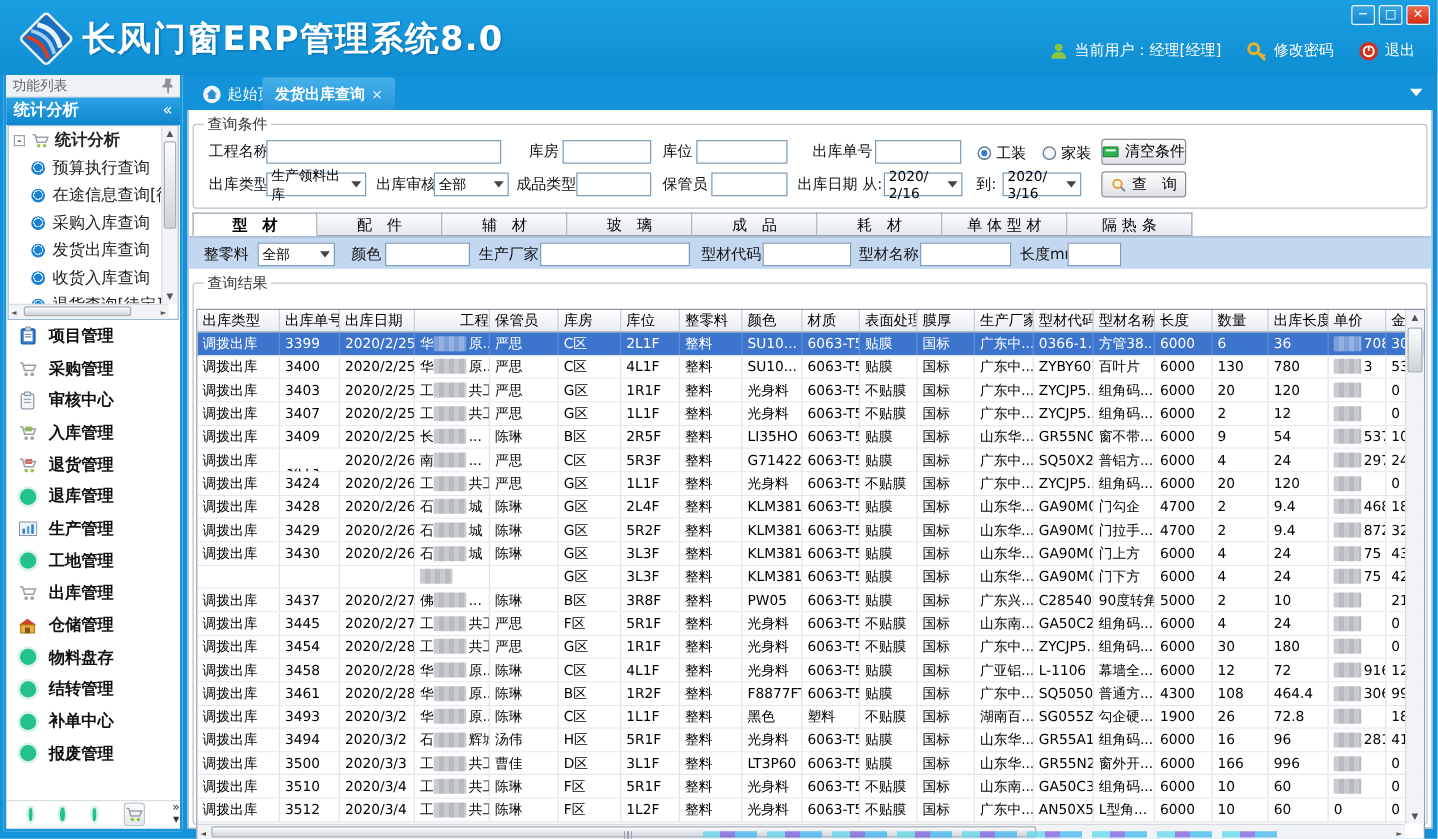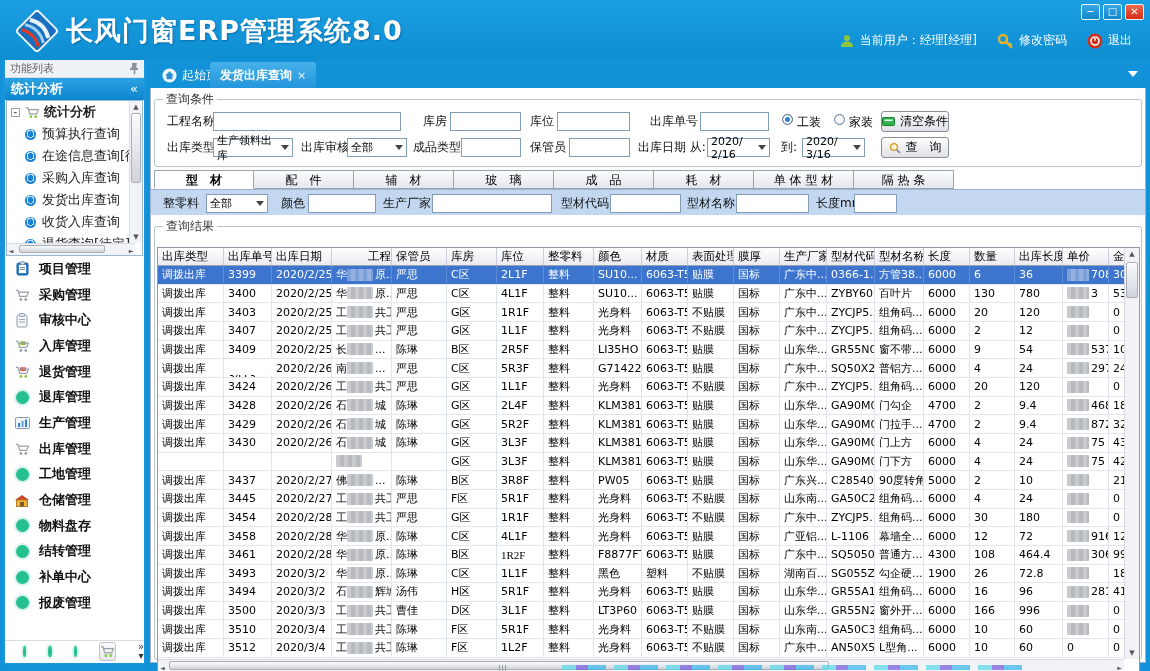--- a/index.html
+++ b/index.html
@@ -45,21 +45,21 @@
   .tab .x{font-size:11px;font-weight:normal;opacity:.9;}
   .strip-dd{position:absolute;right:8px;top:9px;width:0;height:0;border:5px solid transparent;border-top:6px solid #fff;}
   
   .content{left:150px;top:88px;width:996px;height:575px;background:#fff;border:1px solid #9fb6ca;border-top:none;}
   fieldset{position:absolute;border:1px solid #bcc3cd;border-radius:3px;}
   legend{font-size:12px;color:#333;margin-left:8px;padding:0 3px;}
   .lbl{position:absolute;font-size:12px;color:#111;line-height:19px;white-space:nowrap;}
   .tb{position:absolute;height:19px;border:1px solid #7f9db9;background:#fff;font-size:12px;padding:0 3px;}
   .dd{position:absolute;height:19px;border:1px solid #7f9db9;background:#fff;font-size:11px;display:flex;align-items:center;padding-left:3px;cursor:pointer;}
   .dd .dar{margin-left:auto;margin-right:3px;width:0;height:0;border:4px solid transparent;border-top:5px solid #444;transform:translateY(2px);}
-  .radio{position:absolute;display:flex;gap:4px;font-size:12px;cursor:pointer;}
+  .radio{position:absolute;display:flex;align-items:center;gap:4px;font-size:12px;cursor:pointer;}
   .rdot{width:11px;height:11px;border-radius:50%;border:1px solid #5f7991;background:radial-gradient(#fff,#e6ecf3);}
   .radio.on .rdot{box-shadow:inset 0 0 0 2px #fff;background:#2d7fd0;}
   .btn{position:absolute;height:21px;border:1px solid #8b8f96;border-radius:3px;background:linear-gradient(#fdfdfd,#dfe1e6);font-size:12px;display:flex;align-items:center;justify-content:center;gap:5px;cursor:pointer;}
   
   .mtabs{position:absolute;left:3px;top:82px;height:19px;display:flex;}
   .mtab{width:100px;height:19px;border:1px solid #9aa4b0;border-left:none;background:linear-gradient(#fbfcfd,#e3e8ef);font-size:12px;text-align:center;line-height:18px;cursor:pointer;white-space:nowrap;overflow:hidden;}
   .mtab:first-child{border-left:1px solid #9aa4b0;}
   .mtab.on{background:#fff;font-weight:bold;border-bottom:1px solid #fff;}
   .filterbar{position:absolute;left:0;top:101px;width:994px;height:26px;background:#c3d7f0;border-top:1px solid #9fb4d2;}
   
@@ -254,33 +254,33 @@
             <rect x="0.5" y="0.5" width="14" height="11" rx="1" fill="#eef4fa" stroke="#8b98a8"></rect>
             <rect x="3" y="6" width="2" height="4" fill="#2d7fd0"></rect>
             <rect x="6.5" y="4" width="2" height="6" fill="#5aa0e0"></rect>
             <rect x="10" y="2.5" width="2" height="7.5" fill="#2d7fd0"></rect>
           </svg>
         </span>
         <span>生产管理</span>
       </div>
       <div class="menu-item">
         <span class="ic">
+          <span class="gdot"></span>
+        </span>
+        <span>工地管理</span>
+      </div>
+      <div class="menu-item">
+        <span class="ic">
           <svg width="15" height="14" viewBox="0 0 16 14">
             <path d="M1 2h2.2l1.8 6.5h7.5l1.8-4.5H4.3" fill="none" stroke="#9aa0a8" stroke-width="1.3"></path>
             <circle cx="6.3" cy="11.8" r="1.5" fill="#9aa0a8"></circle>
             <circle cx="11.5" cy="11.8" r="1.5" fill="#9aa0a8"></circle>
           </svg>
         </span>
         <span>出库管理</span>
-      </div>
-      <div class="menu-item">
-        <span class="ic">
-          <span class="gdot"></span>
-        </span>
-        <span>工地管理</span>
       </div>
       <div class="menu-item">
         <span class="ic">
           <svg width="16" height="13" viewBox="0 0 16 13">
             <path d="M1 6 8 1l7 5z" fill="#c8452c"></path>
             <rect x="2.5" y="6" width="11" height="6.5" fill="#f0b43c" stroke="#b08020"></rect>
             <rect x="6" y="8" width="4" height="4.5" fill="#7a5a28"></rect>
           </svg>
         </span>
         <span>仓储管理</span>
@@ -800,21 +800,21 @@
             <div class="gc" style="width: 46px;"><span class="cens" style="width: 22px;"></span>916</div>
             <div class="gc" style="width: 40px;">123</div>
           </div>
           <div class="grow">
             <div class="gc" style="width: 66px;">调拨出库</div>
             <div class="gc" style="width: 48px;">3461</div>
             <div class="gc" style="width: 60px;">2020/2/28</div>
             <div class="gc" style="width: 60px;">华<span class="cens"></span>原...</div>
             <div class="gc" style="width: 55px;">陈琳</div>
             <div class="gc" style="width: 50px;">B区</div>
-            <div class="gc" style="width: 47px; font-family: Liberation Serif, serif;">1R2F</div>
+            <div class="gc" style="width: 47px;">1R2F</div>
             <div class="gc" style="width: 50px;">整料</div>
             <div class="gc" style="width: 48px;">F8877FT</div>
             <div class="gc" style="width: 46px;">6063-T5</div>
             <div class="gc" style="width: 46px;">贴膜</div>
             <div class="gc" style="width: 46px;">国标</div>
             <div class="gc" style="width: 47px;">广东中...</div>
             <div class="gc" style="width: 48px;">SQ5050T20</div>
             <div class="gc" style="width: 49px;">普通方...</div>
             <div class="gc" style="width: 46px;">4300</div>
             <div class="gc" style="width: 45px;">108</div>

